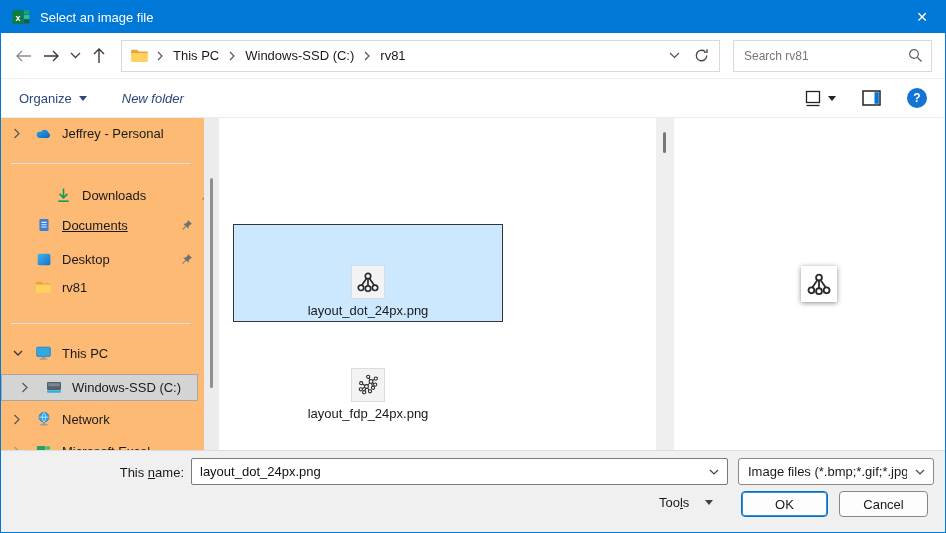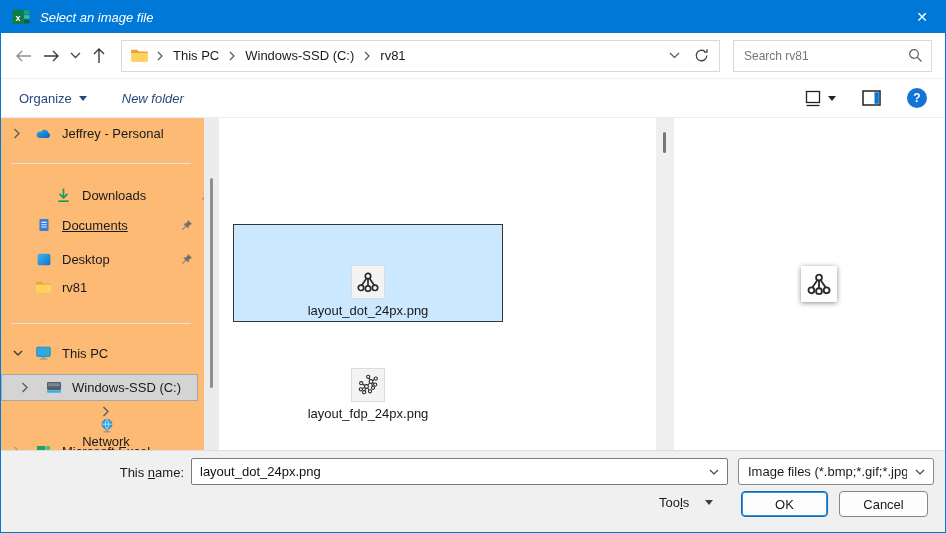--- a/index.html
+++ b/index.html
@@ -2,21 +2,21 @@
 <html><head>
 <meta charset="utf-8">
 <style>
   html,body{margin:0;padding:0;width:946px;height:533px;overflow:hidden;
     font-family:"Liberation Sans","DejaVu Sans",sans-serif;background:#fff;}
   *{box-sizing:border-box;}
   .window{width:946px;height:533px;border:1px solid #0078d7;display:flex;flex-direction:column;background:#fff;}
 
   
   .titlebar{height:32px;background:#0078d7;display:flex;align-items:center;padding-left:11px;flex:0 0 32px;}
-  .titlebar .title{color:#fff;font-size:13px;margin-left:10px;font-style:italic;}
+  .titlebar .title{color:#fff;font-size:13px;margin-left:10px;}
   .close-btn{margin-left:auto;width:46px;height:32px;display:flex;align-items:center;justify-content:center;
     color:#fff;font-size:14px;cursor:default;}
 
   
   .navbar{height:46px;flex:0 0 46px;display:flex;align-items:center;padding:0 13px 0 8px;border-bottom:1px solid #f0f0f0;}
   .navbtn{width:28px;height:30px;display:flex;align-items:center;justify-content:center;}
   .navbtn.narrow{width:20px;}
   .addressbar{flex:1;height:32px;border:1px solid #d9d9d9;display:flex;align-items:center;
     padding:0 6px 0 8px;margin-left:8px;margin-right:13px;font-size:13px;color:#1a1a1a;}
   .crumb{padding:2px 2px;white-space:nowrap;}
@@ -334,21 +334,21 @@
         <span class="sicon">
           <svg width="16" height="13" viewBox="0 0 16 13">
             <rect x="1" y="1" width="14" height="8" rx="1" fill="#55606b"></rect>
             <rect x="2.2" y="2.2" width="11.6" height="3" rx=".6" fill="#7b8792"></rect>
             <rect x="1" y="9.2" width="14" height="2.6" rx="1" fill="#2fb0e0"></rect>
           </svg>
         </span>
         <span class="slabel">Windows-SSD (C:)</span>
       </div>
 
-      <div class="srow" style="top:288px;flex-direction:column;">
+      <div class="srow" style="top:288px;">
         <span class="chev">
           <svg width="8" height="11" viewBox="0 0 8 11">
               <path d="M1.5 1l4.5 4.5L1.5 10" stroke="#5a5a5a" stroke-width="1.3" fill="none"></path>
             </svg>
         </span>
         <span class="sicon">
           <svg width="16" height="16" viewBox="0 0 16 16">
             <circle cx="8" cy="6.2" r="4.9" fill="#2fa3e0" stroke="#1b7ec2" stroke-width=".8"></circle>
             <path d="M3.2 6.2h9.6M8 1.4c-2.2 2.6-2.2 7 0 9.6M8 1.4c2.2 2.6 2.2 7 0 9.6" stroke="#cfeafc" stroke-width=".8" fill="none"></path>
             <rect x="6.9" y="11.4" width="2.2" height="1.8" fill="#8d959c"></rect>

